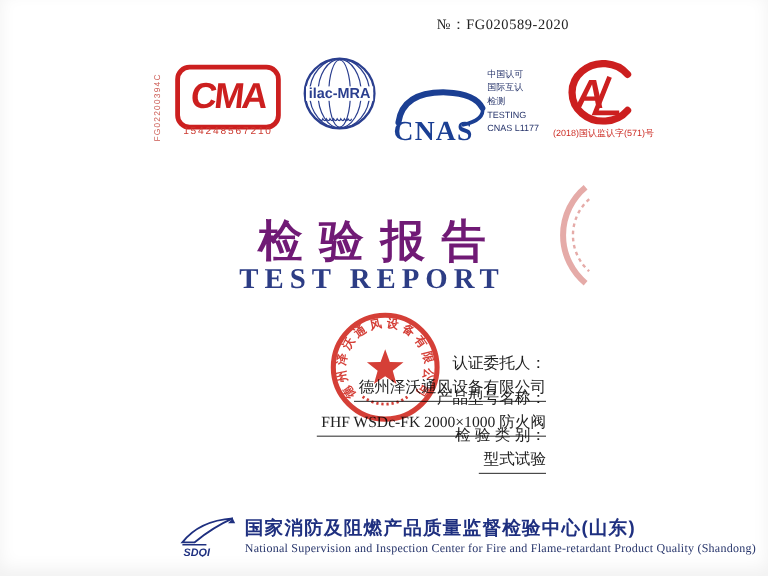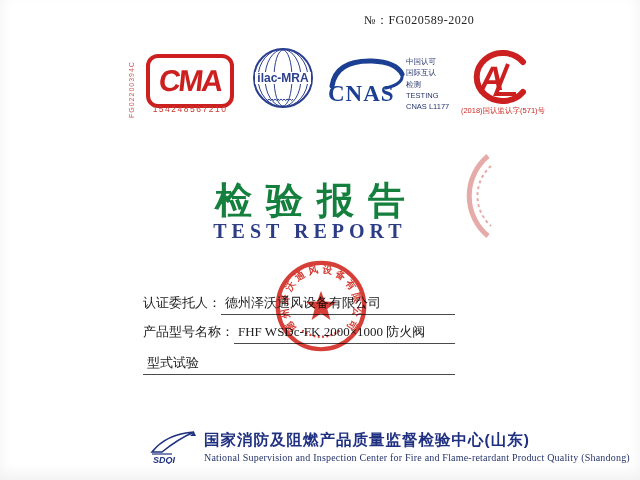--- a/index.html
+++ b/index.html
@@ -15,35 +15,35 @@
   #side-code{left:128px;top:40px;height:78px;writing-mode:vertical-rl;transform:rotate(180deg);
     font-size:7px;color:#c23c33;font-family:"Liberation Sans",sans-serif;letter-spacing:1px;opacity:0.85;}
   
   #cma{left:146px;top:54px;width:80px;height:46px;border:4px solid #cc1f1f;border-radius:12px;
     display:flex;align-items:center;justify-content:center;}
   #cma span{color:#cc1f1f;font-family:"Liberation Sans",sans-serif;font-weight:bold;
     font-size:30px;letter-spacing:-2px;transform:skewX(-6deg);}
   #cma-no{left:147px;top:104px;width:86px;text-align:center;color:#cc3a30;font-size:8.5px;
     font-family:"Liberation Sans",sans-serif;letter-spacing:1.5px;}
   #ilac{left:252px;top:47px;}
-  #cnas{left:326px;top:56px;text-align:right;}
+  #cnas{left:326px;top:72px;text-align:right;}
   #cnas-caption{left:406px;top:56px;font-size:7.5px;line-height:1.5;color:#27356b;
     font-family:"Liberation Sans",sans-serif;white-space:pre-line;}
   #cal{left:468px;top:50px;}
   #cal-caption{left:448px;top:106px;width:110px;text-align:center;color:#cc2a22;font-size:7.5px;
     font-family:"Liberation Sans",sans-serif;}
   
-  #title-cn{left:0;top:176px;width:620px;text-align:center;color:#15803d;font-weight:bold;
+  #title-cn{left:0;top:176px;width:620px;text-align:center;color:#701a75;font-weight:bold;
     font-size:37px;letter-spacing:14px;font-family:"Liberation Sans","DejaVu Sans",sans-serif;text-indent:14px;}
   #title-en{left:0;top:220px;width:620px;text-align:center;color:#2d3d85;font-weight:bold;
-    font-size:20px;letter-spacing:5px;}
+    font-size:24px;letter-spacing:5px;}
   
   #stamp-fragment{left:448px;top:150px;opacity:0.75;}
   
-  .field-row{left:143px;width:312px;display:flex;font-size:13px;color:#1c1c1c;}
+  .field-row{left:143px;width:312px;display:flex;align-items:flex-end;font-size:13px;color:#1c1c1c;flex-direction:column;}
   .field-label{white-space:nowrap;padding-bottom:2px;font-family:"Liberation Sans","DejaVu Sans",sans-serif;}
   .field-value{flex:1;border-bottom:1px solid #4a4a4a;padding:0 0 2px 4px;white-space:nowrap;color:#222;}
   #field-0{top:294px;}
   #field-1{top:323px;}
   #field-2{top:354px;}
   
   #company-stamp{left:274px;top:259px;opacity:0.88;mix-blend-mode:multiply;}
   
   #footer-logo{left:150px;top:430px;}
   #footer-org-cn{left:204px;top:430px;font-size:15.5px;font-weight:bold;color:#1f3080;
@@ -110,20 +110,21 @@
 
   <div class="abs field-row" id="field-0">
     <span class="field-label">认证委托人：</span>
     <span class="field-value">德州泽沃通风设备有限公司</span>
   </div>
   <div class="abs field-row" id="field-1">
     <span class="field-label">产品型号名称：</span>
     <span class="field-value">FHF WSDc-FK 2000×1000 防火阀</span>
   </div>
   <div class="abs field-row" id="field-2">
+    <span class="field-label">检 验 类 别：</span>
     <span class="field-value">型式试验</span>
   </div>
 
   <div class="abs" id="company-stamp">
     <svg width="94" height="94" viewBox="0 0 100 100">
       <circle cx="50" cy="50" r="46" fill="none" stroke="#cf241b" stroke-width="4.5"></circle>
       <defs>
         <path id="seal-arc" d="M 24,74 A 35.4,35.4 0 1 1 76,74" fill="none"></path>
       </defs>
       <text font-size="10.5" font-weight="bold" fill="#cf241b" font-family="DejaVu Sans, sans-serif">

